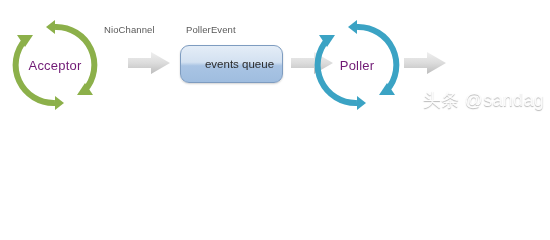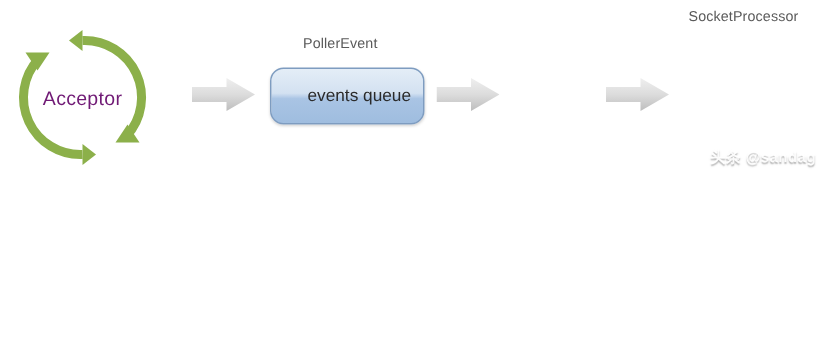--- a/index.html
+++ b/index.html
@@ -76,33 +76,32 @@
   #arrow-3 { left: 404px; top: 52px; }
 
   .edge-label {
     position: absolute;
     font-size: 9.5px;
     color: #5a5a5a;
     white-space: nowrap;
     letter-spacing: 0.1px;
   }
   #label-niochannel   { left: 104px; top: 24px; }
-  #label-pollerevent  { left: 202px; top: 24px; }
+  #label-pollerevent  { left: 186px; top: 24px; }
   #label-socketproc   { left: 459px; top: 6px; }
 
   .watermark {
     position: absolute;
     right: 6px;
     bottom: 2px;
-    font-size: 10px;
+    font-size: 18px;
     color: rgba(255,255,255,0.92);
     text-shadow: 0 1px 1px rgba(120,120,120,0.55);
     white-space: nowrap;
     letter-spacing: 0.3px;
-    font-weight: bold;
   }
 </style>
 </head>
 <body>
 
 <div id="diagram-root">
 
   <div class="node-circle" id="node-acceptor">
     <svg viewBox="0 0 92 92" xmlns="http://www.w3.org/2000/svg">
       <g fill="none" stroke="#8cb04a" stroke-width="6" stroke-linecap="butt">
@@ -110,20 +109,21 @@
         <path d="M 46,84 A 38,38 0 0 1 16.5,20.5"></path>
       </g>
       <polygon points="46,1 46,15 37,8" fill="#8cb04a"></polygon>
       <polygon points="46,91 46,77 55,84" fill="#8cb04a"></polygon>
       <polygon points="76,64 84,76 68,76" fill="#8cb04a"></polygon>
       <polygon points="16,28 8,16 24,16" fill="#8cb04a"></polygon>
     </svg>
     <div class="node-label">Acceptor</div>
   </div>
 
+  <div class="edge-label" id="label-niochannel">NioChannel</div>
 
   <div class="flow-arrow" id="arrow-1">
     <svg viewBox="0 0 42 22" xmlns="http://www.w3.org/2000/svg">
       <defs>
         <linearGradient id="ag1" x1="0" y1="0" x2="0" y2="1">
           <stop offset="0%" stop-color="#efefef"></stop>
           <stop offset="50%" stop-color="#dcdcdc"></stop>
           <stop offset="100%" stop-color="#bdbdbd"></stop>
         </linearGradient>
       </defs>
@@ -143,32 +143,44 @@
         <linearGradient id="ag2" x1="0" y1="0" x2="0" y2="1">
           <stop offset="0%" stop-color="#efefef"></stop>
           <stop offset="50%" stop-color="#dcdcdc"></stop>
           <stop offset="100%" stop-color="#bdbdbd"></stop>
         </linearGradient>
       </defs>
       <path d="M 0,6 L 23,6 L 23,0 L 42,11 L 23,22 L 23,16 L 0,16 Z" fill="url(#ag2)"></path>
     </svg>
   </div>
 
+  <div class="node-circle" id="node-poller">
+    <svg viewBox="0 0 92 92" xmlns="http://www.w3.org/2000/svg">
+      <g fill="none" stroke="#3ba3c4" stroke-width="6" stroke-linecap="butt">
+        <path d="M 46,8 A 38,38 0 0 1 75.5,71.5"></path>
+        <path d="M 46,84 A 38,38 0 0 1 16.5,20.5"></path>
+      </g>
+      <polygon points="46,1 46,15 37,8" fill="#3ba3c4"></polygon>
+      <polygon points="46,91 46,77 55,84" fill="#3ba3c4"></polygon>
+      <polygon points="76,64 84,76 68,76" fill="#3ba3c4"></polygon>
+      <polygon points="16,28 8,16 24,16" fill="#3ba3c4"></polygon>
+    </svg>
+    <div class="node-label">Poller</div>
+  </div>
 
   <div class="flow-arrow" id="arrow-3">
     <svg viewBox="0 0 42 22" xmlns="http://www.w3.org/2000/svg">
       <defs>
         <linearGradient id="ag3" x1="0" y1="0" x2="0" y2="1">
           <stop offset="0%" stop-color="#efefef"></stop>
           <stop offset="50%" stop-color="#dcdcdc"></stop>
           <stop offset="100%" stop-color="#bdbdbd"></stop>
         </linearGradient>
       </defs>
       <path d="M 0,6 L 23,6 L 23,0 L 42,11 L 23,22 L 23,16 L 0,16 Z" fill="url(#ag3)"></path>
     </svg>
   </div>
 
-  <div class="edge-label" id="label-socketproc">SocketProcessor</div>
 
 
   <div class="watermark">头条 @sandag</div>
 
 </div>
 
 </body></html>

